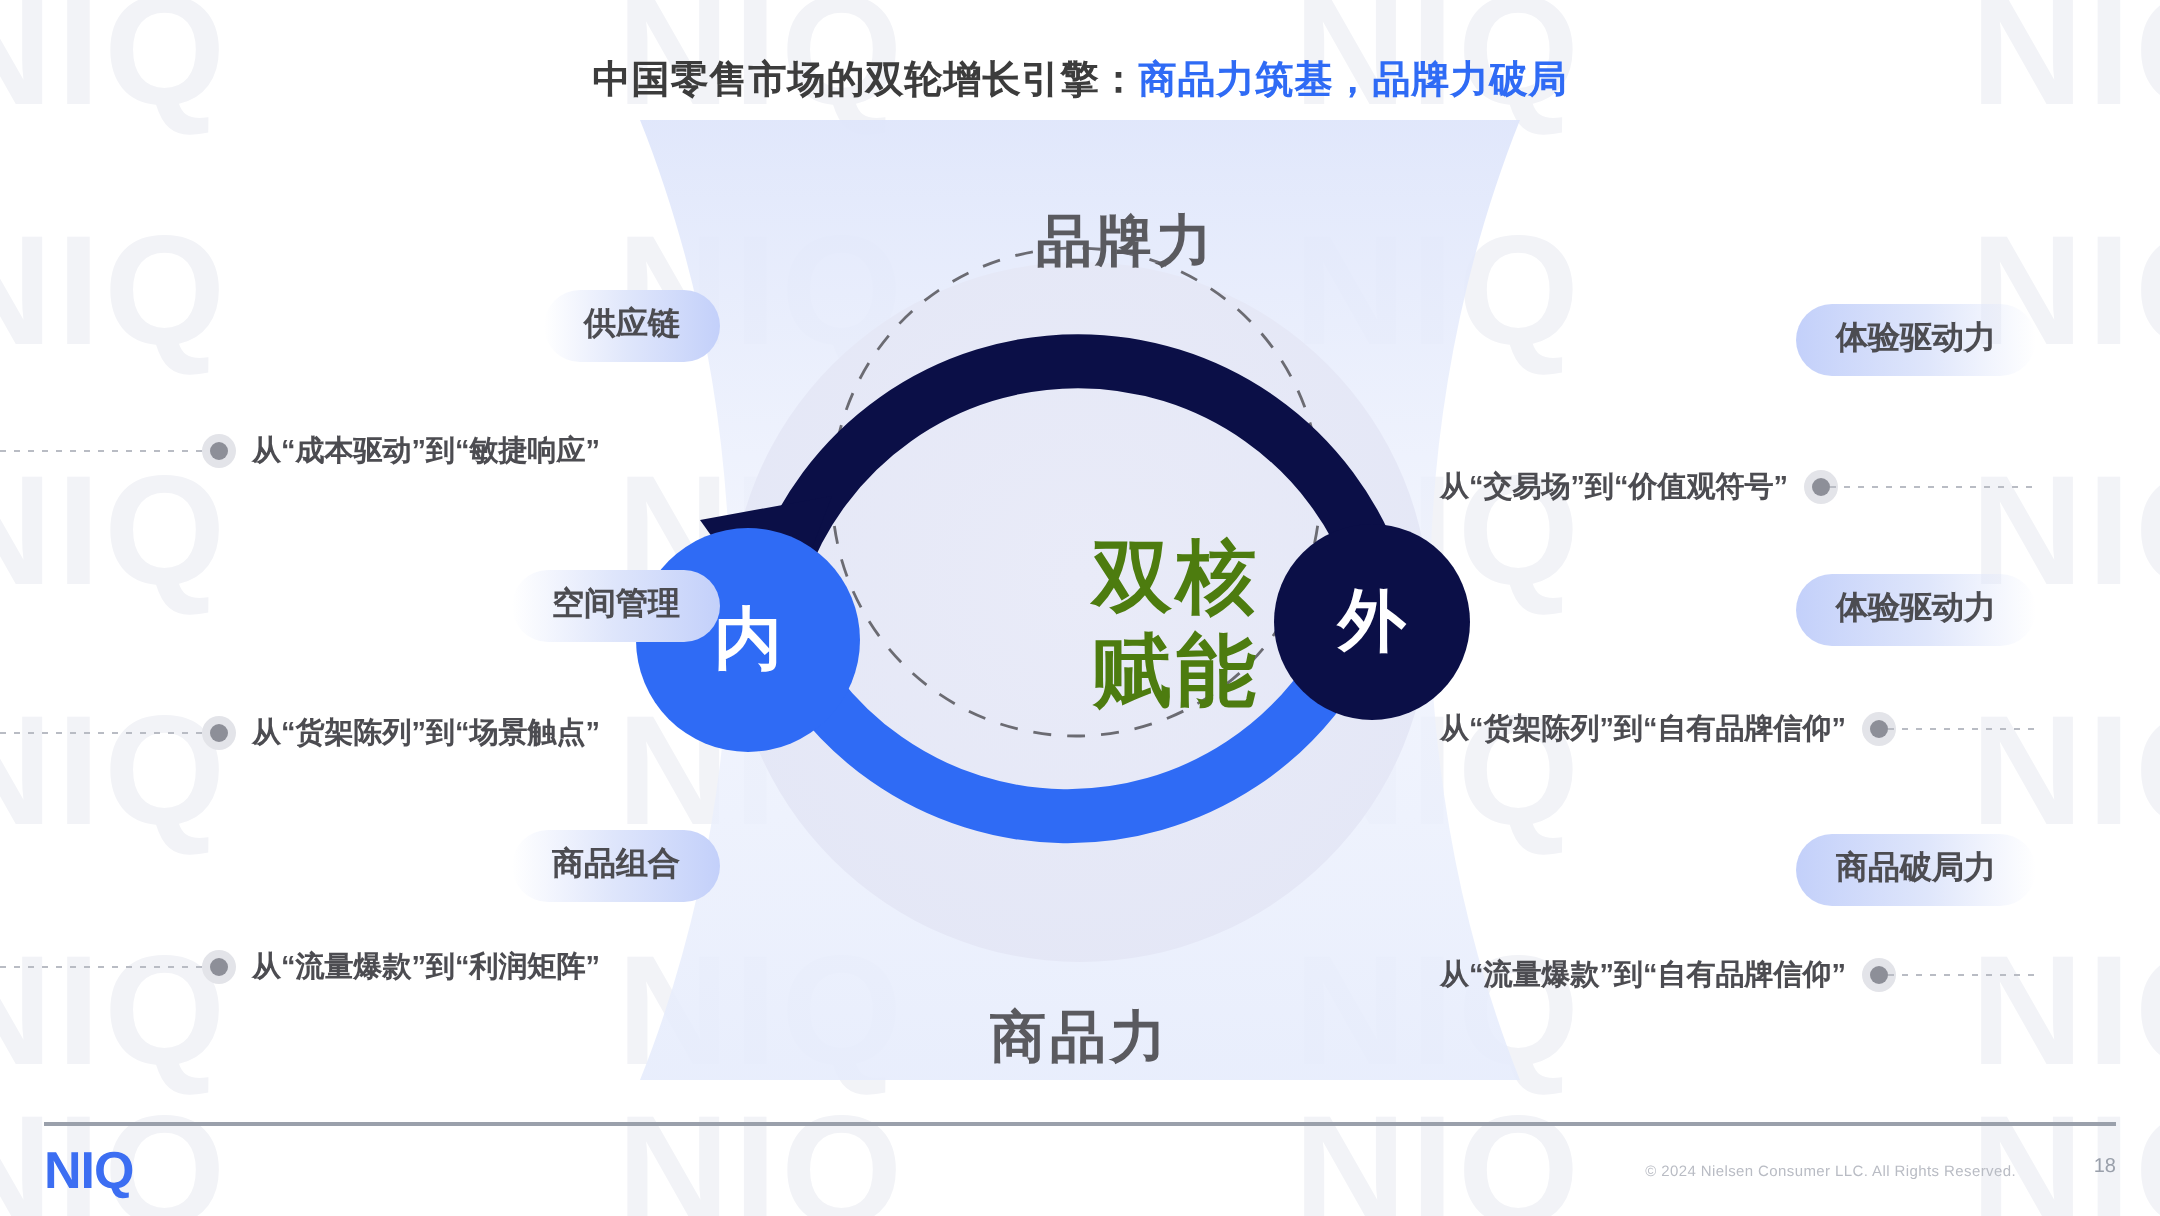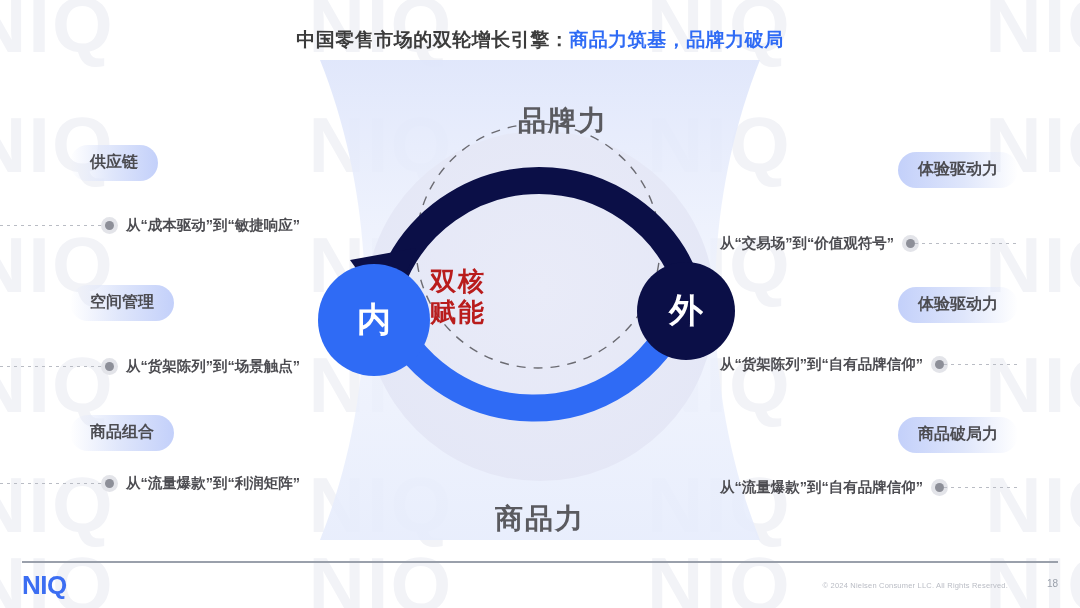--- a/index.html
+++ b/index.html
@@ -48,21 +48,21 @@
   .node-circle{
     position:absolute;border-radius:50%;
     display:flex;align-items:center;justify-content:center;
     color:#ffffff;font-size:34px;font-weight:700;z-index:5;
   }
   #node-inner{left:318px;top:264px;width:112px;height:112px;background:#2f6bf5;}
   #node-outer{left:637px;top:262px;width:98px;height:98px;background:#0b0f47;}
 
   #core-label{
     position:absolute;left:430px;top:266px;width:200px;z-index:5;
-    text-align:left;font-size:26px;font-weight:700;color:#b91c1c;
+    text-align:right;font-size:40px;font-weight:700;color:#4d7c0f;
     line-height:1.18;letter-spacing:2px;
   }
 
   
   .col{position:absolute;top:0;width:360px;height:608px;z-index:6;}
   #col-left{left:0;}
   #col-right{left:720px;}
 
   .item{position:absolute;width:360px;}
 
@@ -85,21 +85,21 @@
     flex:1;height:1px;
     background-image:linear-gradient(90deg,#b9bcc4 0 3px,transparent 3px 7px);
     background-size:7px 1px;background-repeat:repeat-x;
   }
   .dot{
     width:9px;height:9px;border-radius:50%;background:#8d8f98;
     box-shadow:0 0 0 4px #e3e4e9;flex:0 0 auto;
   }
 
   
-  #col-left .item{left:0;text-align:left;}
+  #col-left .item{left:0;text-align:right;}
   #col-left .pill-wrap{padding-left:70px;}
   #col-left .caption-row{padding-left:0;}
   #col-left .caption-txt{margin-left:12px;}
 
   
   #col-right .item{left:0;text-align:right;}
   #col-right .pill-wrap{padding-right:62px;text-align:right;}
   #col-right .caption-row{justify-content:flex-end;}
   #col-right .caption-txt{margin-right:12px;}
 

